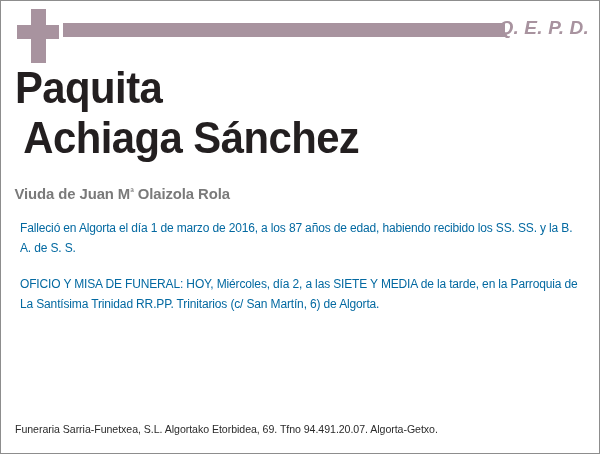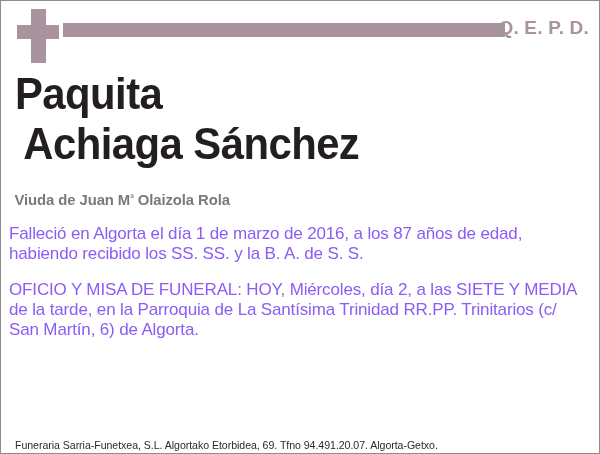--- a/index.html
+++ b/index.html
@@ -19,20 +19,21 @@
     border: 1px solid #8d8d8d;
     overflow: hidden;
   }
   
   .header {
     position: relative;
     height: 62px;
     padding-left: 14px;
     padding-right: 10px;
     box-sizing: border-box;
+    font-style: italic;
   }
   .cross {
     position: absolute;
     left: 16px;
     top: 8px;
     width: 42px;
     height: 54px;
   }
   .cross .bar-v {
     position: absolute;
@@ -65,21 +66,21 @@
     font-size: 19px;
     font-weight: bold;
     color: #a8939f;
     letter-spacing: 0.2px;
     line-height: 1;
     white-space: nowrap;
   }
   
   .names {
     padding: 0 14px;
-    margin-top: 6px;
+    margin-top: 0;
   }
   .name-line {
     font-family: "Liberation Sans Narrow", "Liberation Sans", sans-serif;
     font-weight: bold;
     font-size: 45px;
     line-height: 50px;
     color: #231f20;
     letter-spacing: -0.6px;
     white-space: nowrap;
     transform: scaleX(0.93);
@@ -94,42 +95,42 @@
     margin-top: 22px;
     font-size: 15.5px;
     font-weight: bold;
     color: #7a7a7a;
     letter-spacing: -0.1px;
     transform: scaleX(0.96);
     transform-origin: left center;
     white-space: nowrap;
   }
   .para {
-    padding: 0 8px;
+    padding: 0 19px;
     margin-top: 15px;
-    font-size: 17px;
+    font-size: 12px;
     line-height: 20px;
-    color: #8b5cf6;
+    color: #0369a1;
     letter-spacing: -0.15px;
   }
   .para.bold {
     font-weight: normal;
     margin-top: 16px;
   }
   sup.ord {
     font-size: 0.66em;
     vertical-align: 0.42em;
     line-height: 0;
   }
   
   .footer {
     position: absolute;
     left: 0;
     right: 0;
-    bottom: 2px;
+    bottom: 18px;
     padding: 0 14px;
     font-size: 10.6px;
     color: #2b2b2b;
     letter-spacing: -0.05px;
     white-space: nowrap;
   }
 </style>
 </head>
 <body>
 

